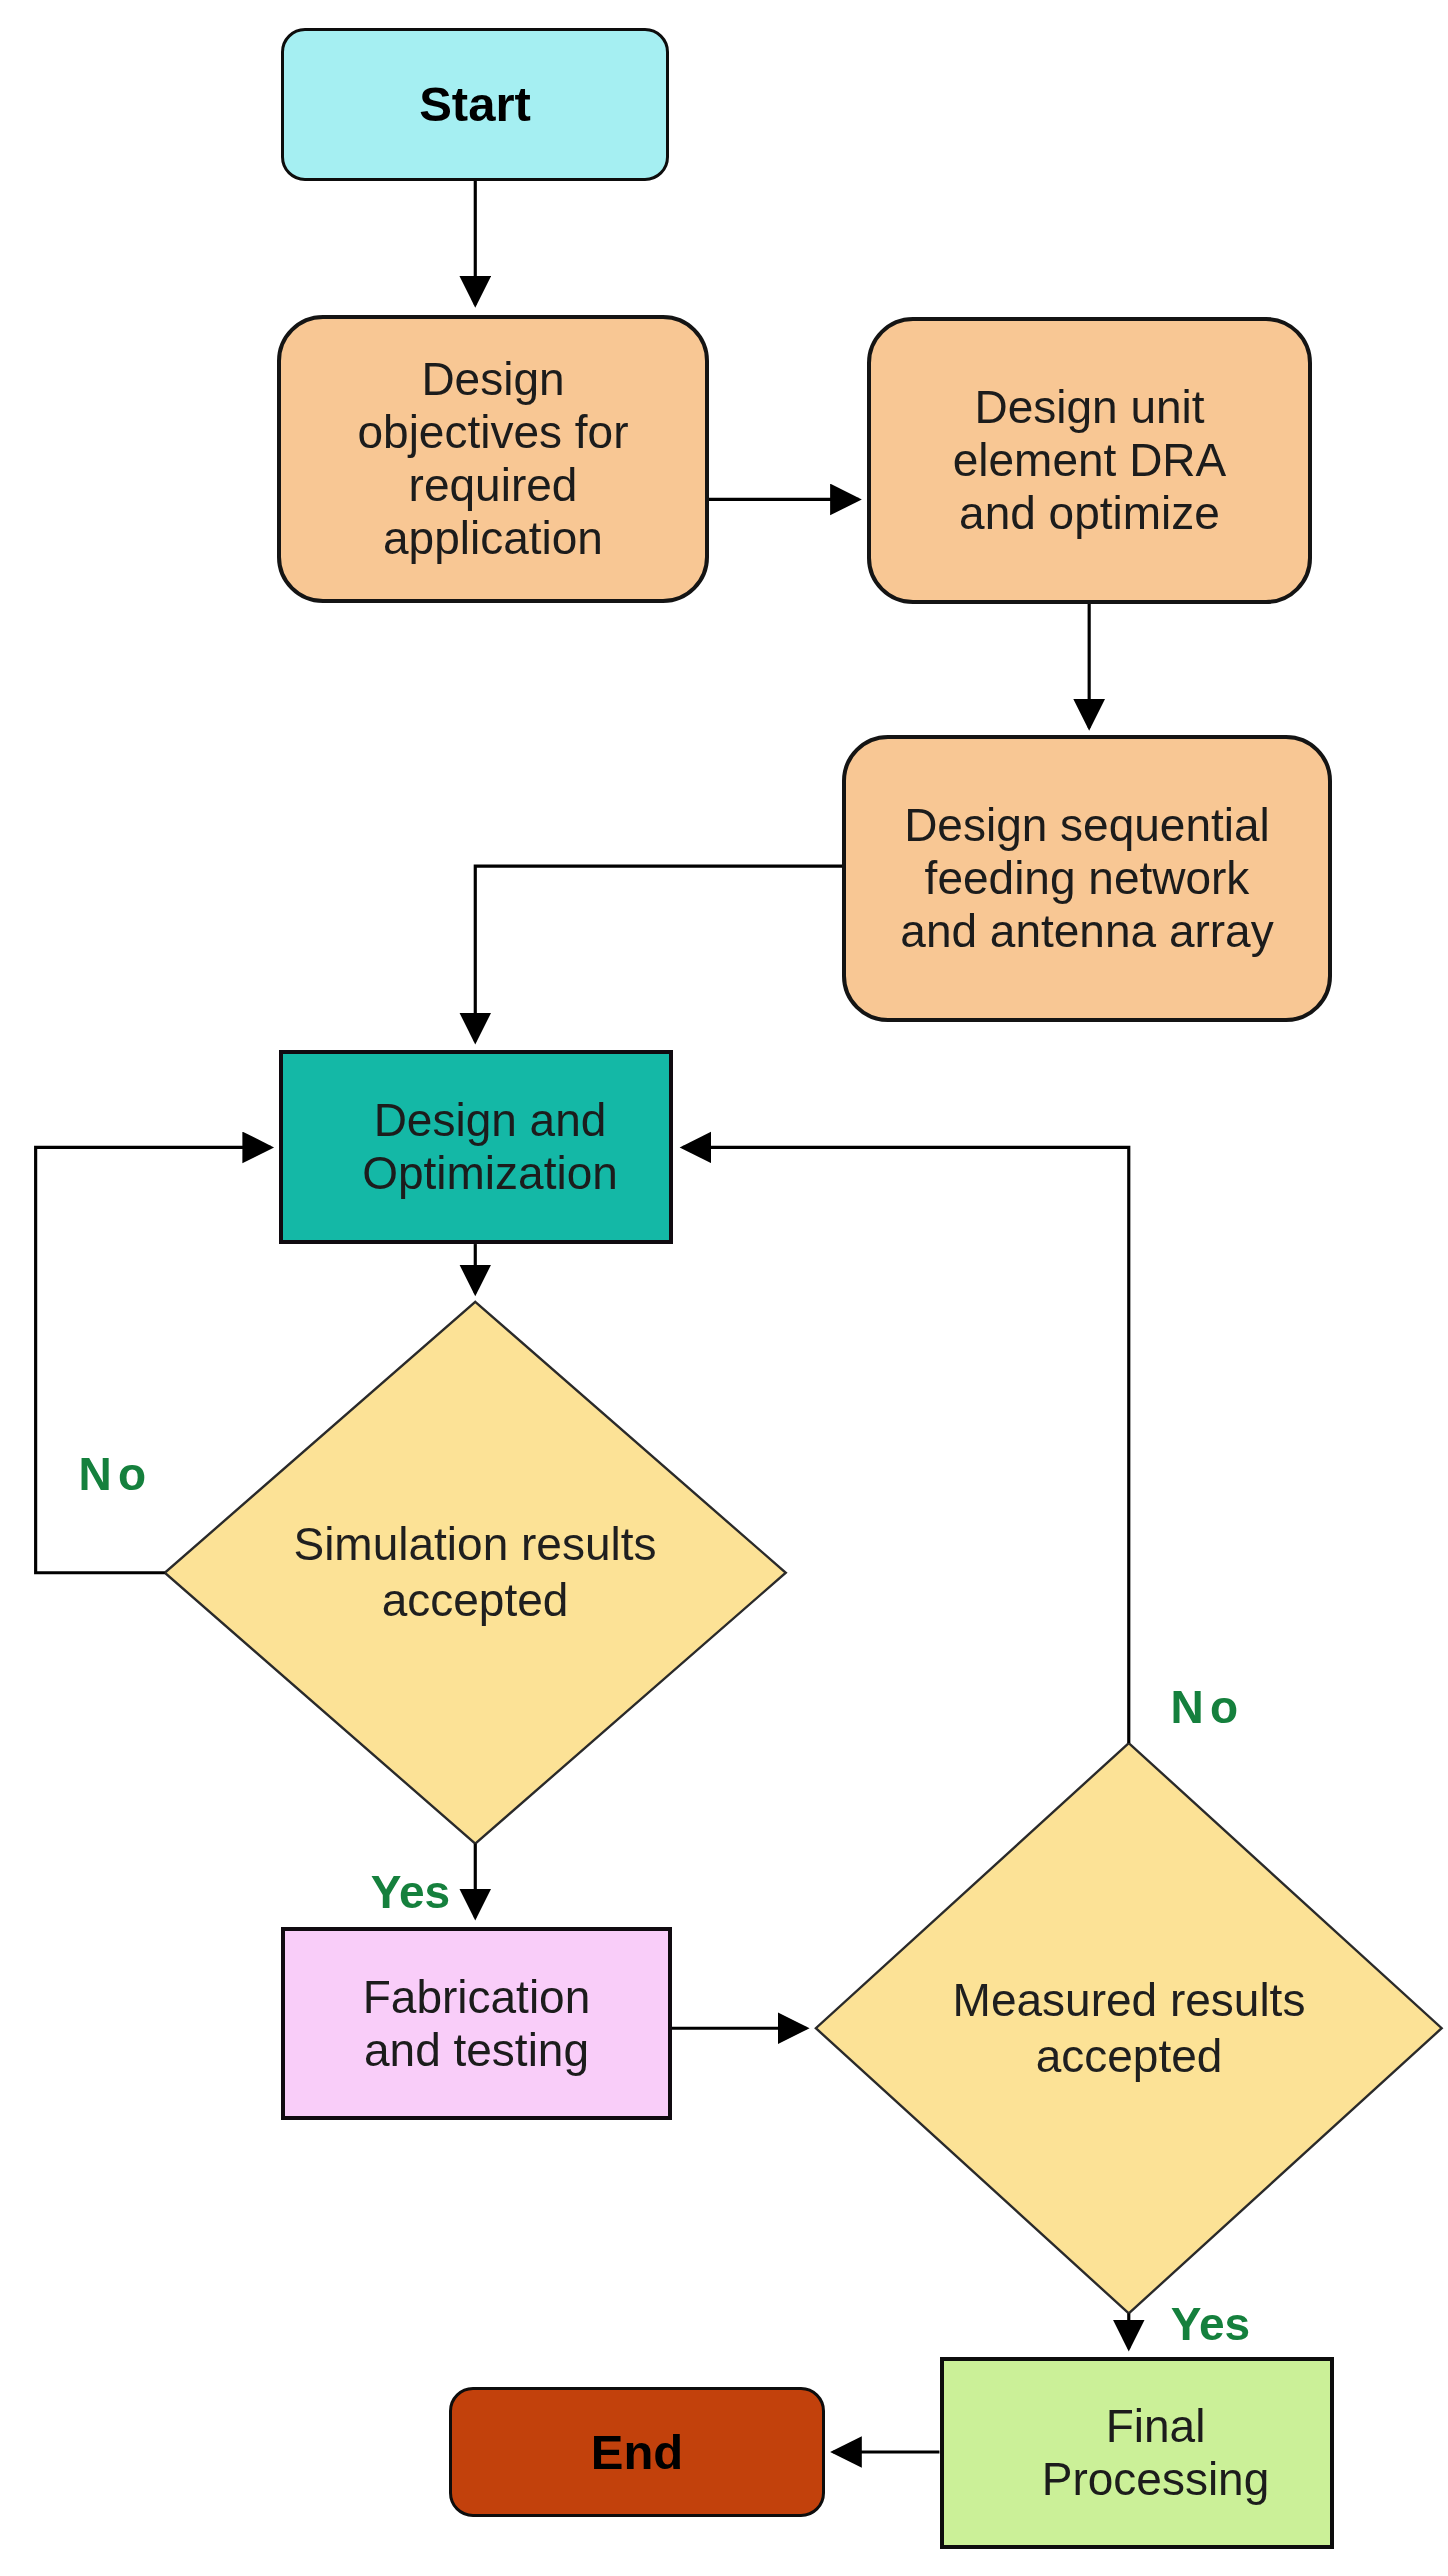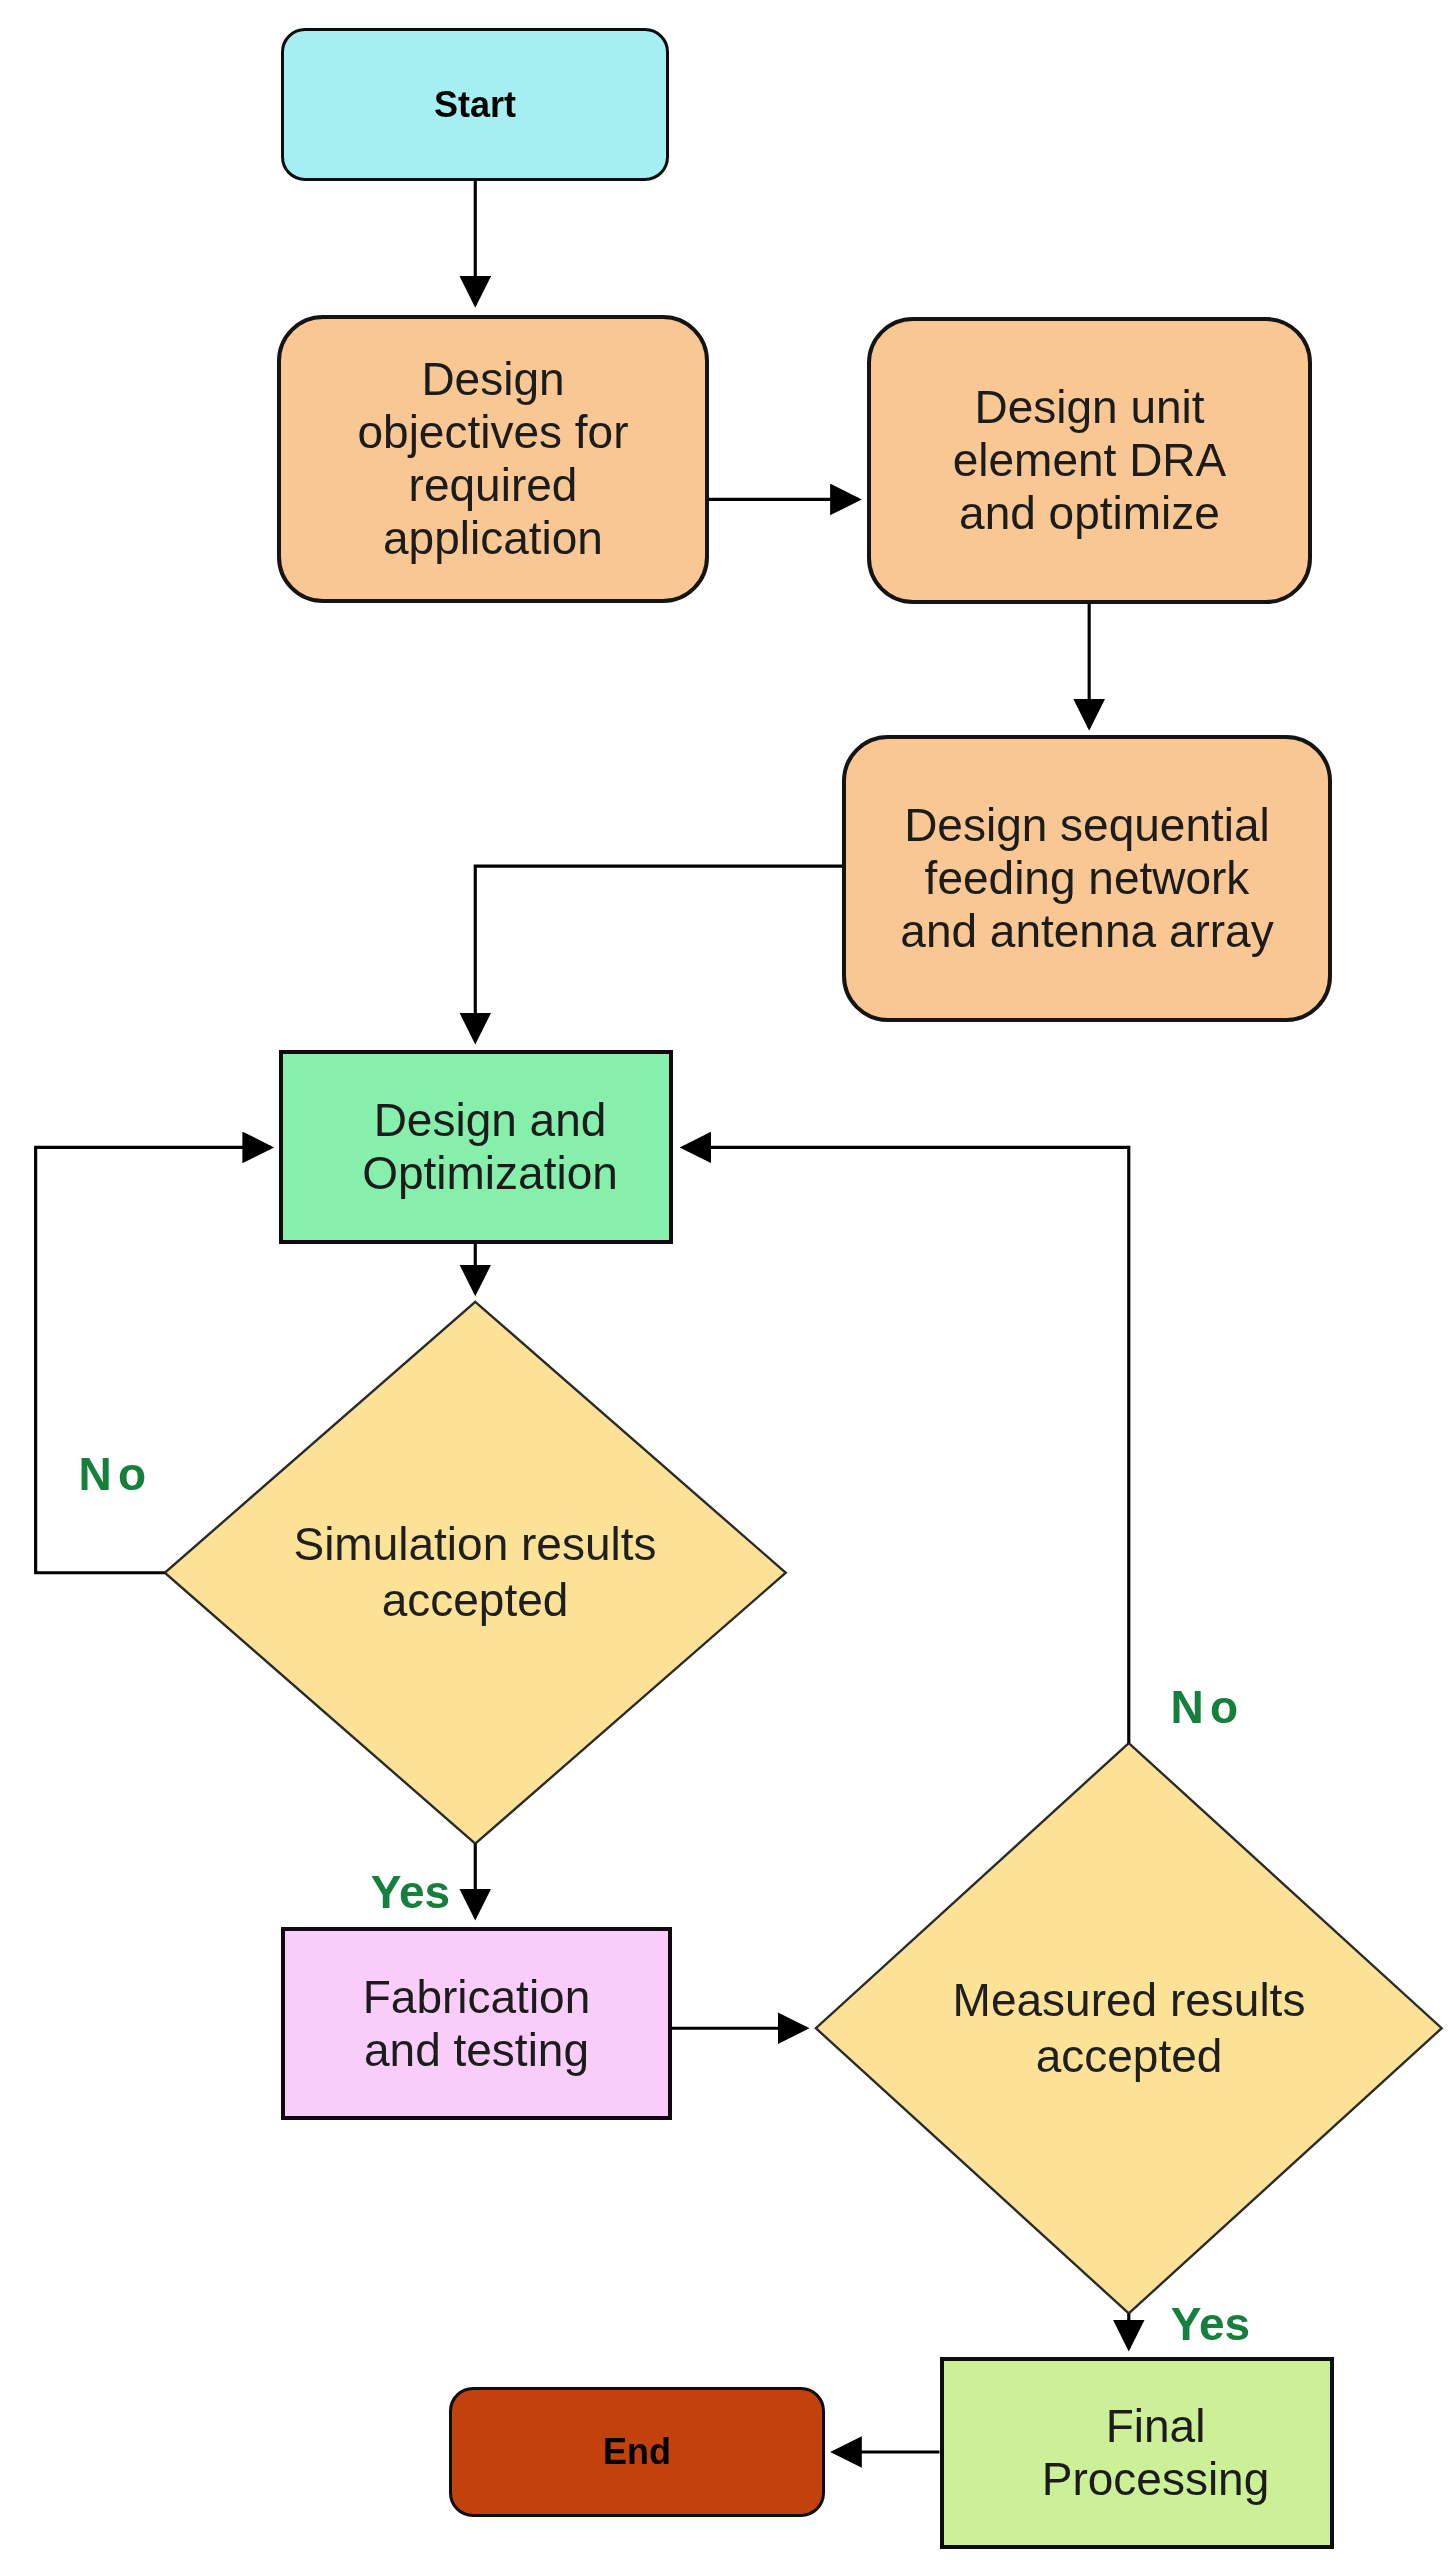--- a/index.html
+++ b/index.html
@@ -30,21 +30,21 @@
     text-align: center;
     white-space: pre-line;
     color: #1c1c1c;
     font-size: 46px;
     line-height: 1.15;
   }
   .terminal {
     border: 3.2px solid #0d0d0d;
     border-radius: 24px;
     font-weight: bold;
-    font-size: 36px;
+    font-size: 49px;
     color: #000000;
   }
   .process {
     border: 4px solid #141414;
     border-radius: 46px;
   }
   .loopbox {
     border: 4.8px solid #100a10;
   }
   .finalbox {
@@ -109,21 +109,21 @@
 application</div>
 
   <div class="node process" style="left: 867px; top: 317px; width: 445px; height: 287px; background: rgb(248, 199, 148);">Design unit
 element DRA
 and optimize</div>
 
   <div class="node process" style="left: 842px; top: 735px; width: 490px; height: 287px; background: rgb(248, 199, 148);">Design sequential
 feeding network
 and antenna array</div>
 
-  <div class="node loopbox" style="left: 279px; top: 1050px; width: 394px; height: 194px; background: #86efac; padding-left: 28px;">Design and
+  <div class="node loopbox" style="left: 279px; top: 1050px; width: 394px; height: 194px; background: #14b8a6; padding-left: 28px;">Design and
 Optimization</div>
 
   <div class="diamond-label" style="left:182px; top:1480px; width:586px; height:185px;">Simulation results
 accepted</div>
 
   <div class="node loopbox" style="left: 281px; top: 1927px; width: 391px; height: 193px; background: rgb(249, 205, 249);">Fabrication
 and testing</div>
 
   <div class="diamond-label" style="left:836px; top:1936px; width:586px; height:185px;">Measured results
 accepted</div>

